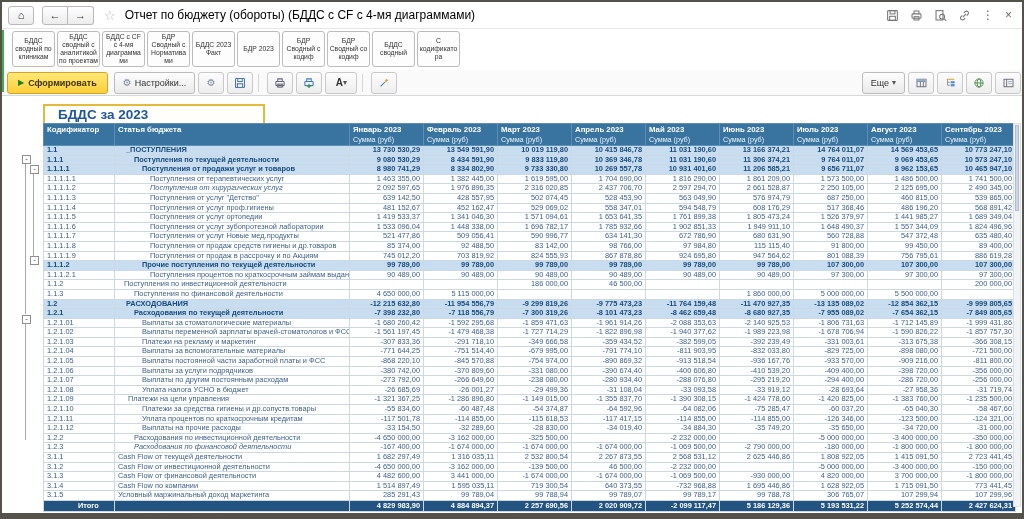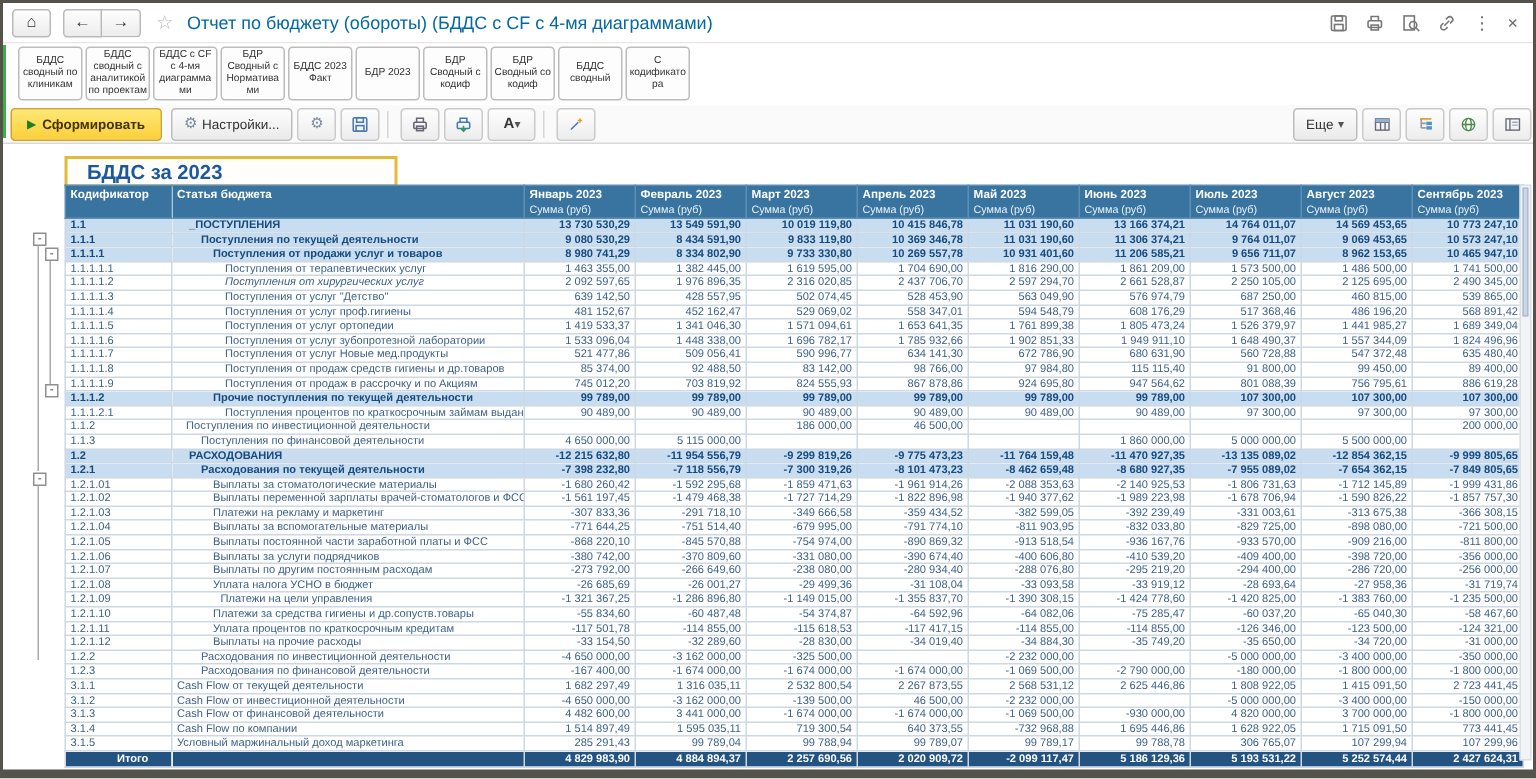--- a/index.html
+++ b/index.html
@@ -12,21 +12,21 @@
   .titlebar{position:absolute;left:2px;top:2px;right:2px;height:27px;background:#fff;
             border-bottom:1px solid #e6e6e6;display:flex;align-items:center;box-sizing:border-box}
   .navbtn{height:19px;min-width:26px;border:1px solid #b9b9b9;border-radius:3px;
           background:linear-gradient(#fefefe,#ececec);font-size:11px;color:#333;
           display:flex;align-items:center;justify-content:center;margin-left:6px;padding:0 4px;box-sizing:border-box}
   .navgroup{display:flex}
   .navgroup .navbtn{margin-left:0;border-radius:0}
   .navgroup .navbtn:first-child{border-radius:3px 0 0 3px}
   .navgroup .navbtn:last-child{border-radius:0 3px 3px 0;border-left:none}
   .star{font-size:13px;color:#b9b9b9;margin-left:10px}
-  .wtitle{font-size:12px;color:#0369a1;margin-left:9px;white-space:nowrap}
+  .wtitle{font-size:12px;color:#000000;margin-left:9px;white-space:nowrap}
   .wactions{margin-left:auto;display:flex;align-items:center;gap:11px;margin-right:10px;color:#6d6d6d}
   .wactions .txticon{font-size:12px;color:#6d6d6d}
   svg.ic{display:block}
 
   
   .tabsbar{position:absolute;left:2px;top:29px;right:2px;height:41px;background:#fff;
            display:flex;align-items:flex-start;padding:2px 0 0 10px;box-sizing:border-box}
   .tab{width:43px;height:36px;margin-right:2px;border:1px solid #bcbcbc;border-radius:3px;
        background:#fdfdfd;font-size:6.8px;line-height:1.18;color:#333;text-align:center;
        overflow:hidden;padding:1px;box-sizing:border-box;display:flex;align-items:center;justify-content:center;
@@ -627,21 +627,21 @@
           <td class="num">-29 499,36</td>
           <td class="num">-31 108,04</td>
           <td class="num">-33 093,58</td>
           <td class="num">-33 919,12</td>
           <td class="num">-28 693,64</td>
           <td class="num">-27 958,36</td>
           <td class="num">-31 719,74</td>
         </tr>
         <tr class="detail">
           <td>1.2.1.09</td>
-          <td style="padding-left: 32px;">Платежи на цели управления</td>
+          <td style="padding-left: 13px;">Платежи на цели управления</td>
           <td class="num">-1 321 367,25</td>
           <td class="num">-1 286 896,80</td>
           <td class="num">-1 149 015,00</td>
           <td class="num">-1 355 837,70</td>
           <td class="num">-1 390 308,15</td>
           <td class="num">-1 424 778,60</td>
           <td class="num">-1 420 825,00</td>
           <td class="num">-1 383 760,00</td>
           <td class="num">-1 235 500,00</td>
         </tr>
@@ -692,21 +692,21 @@
           <td class="num">-325 500,00</td>
           <td class="num"></td>
           <td class="num">-2 232 000,00</td>
           <td class="num"></td>
           <td class="num">-5 000 000,00</td>
           <td class="num">-3 400 000,00</td>
           <td class="num">-350 000,00</td>
         </tr>
         <tr class="detail">
           <td>1.2.3</td>
-          <td style="padding-left: 19px;">Расходования по финансовой деятельности</td>
+          <td style="padding-left: 19px; font-style: italic;">Расходования по финансовой деятельности</td>
           <td class="num">-167 400,00</td>
           <td class="num">-1 674 000,00</td>
           <td class="num">-1 674 000,00</td>
           <td class="num">-1 674 000,00</td>
           <td class="num">-1 069 500,00</td>
           <td class="num">-2 790 000,00</td>
           <td class="num">-180 000,00</td>
           <td class="num">-1 800 000,00</td>
           <td class="num">-1 800 000,00</td>
         </tr>

